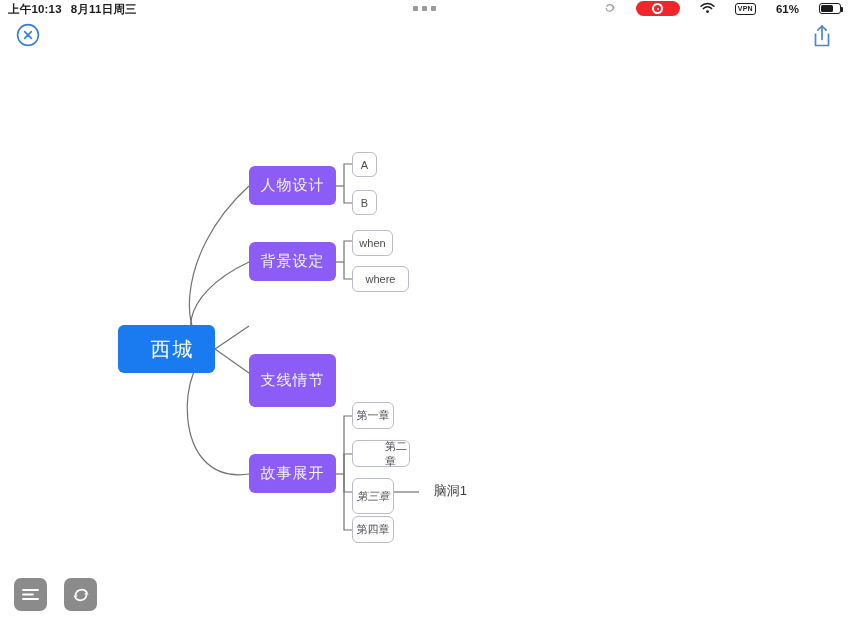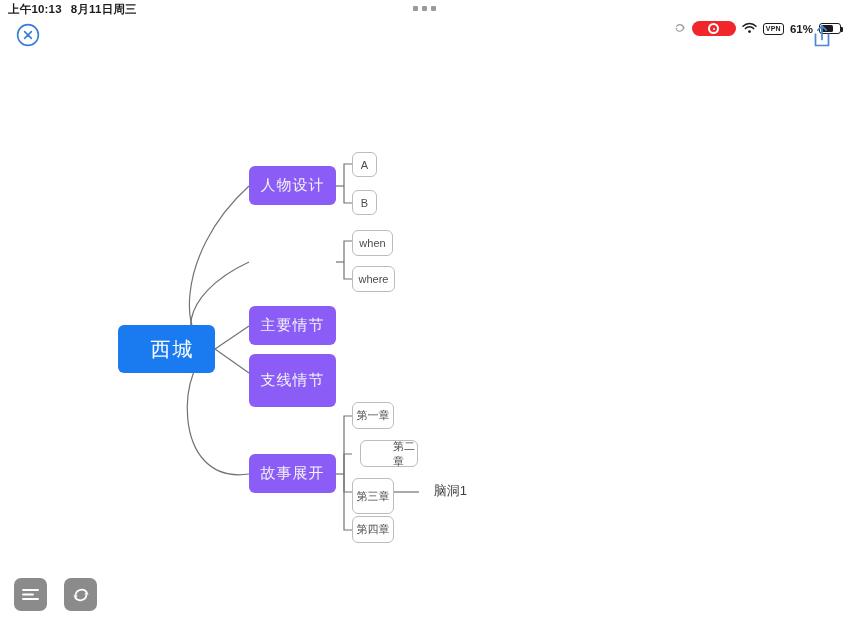--- a/index.html
+++ b/index.html
@@ -14,21 +14,21 @@
   
   #status-bar{
     position:absolute; left:0; top:0; width:848px; height:19px;
     display:flex; align-items:center;
     font-size:11px; color:#1c1c1e; font-weight:bold;
   }
   #status-left{ position:absolute; left:8px; top:2px; display:flex; gap:9px; align-items:flex-end; }
   #status-left span{ font-size:11.5px; font-weight:bold; letter-spacing:.2px;}
   #status-center{ position:absolute; left:0; right:0; top:6px; display:flex; justify-content:center; gap:4px;}
   #status-center i{ width:5px;height:5px;background:#9a9a9f;border-radius:1px;display:block;}
-  #status-right{ position:absolute; right:7px; top:1px; display:flex; align-items:center; gap:6px;margin-top:20px;}
+  #status-right{ position:absolute; right:7px; top:1px; display:flex; align-items:center; gap:20px;}
   .rec-pill{
     width:44px;height:15px;border-radius:8px;background:#f0262b;
     display:flex;align-items:center;justify-content:center;
   }
   .rec-pill .ring{ width:11px;height:11px;border-radius:50%;border:2px solid #fff;display:block;
      background:#f0262b; position:relative;}
   .rec-pill .ring:after{content:"";position:absolute;left:2.5px;top:2.5px;width:2px;height:2px;border-radius:50%;background:#fff;}
   .vpn-badge{
     border:1.3px solid #1c1c1e; border-radius:3px; font-size:7px; font-weight:bold;
     padding:0px 2px; line-height:10px; letter-spacing:.3px;
@@ -177,45 +177,45 @@
   <div class="node lvl2" style="left:249px;top:110px;width:87px;height:39px;">
     <span>人物设计</span>
   </div>
   <div class="node lvl3" style="left:352px;top:96px;width:25px;height:25px;">
     <span>A</span>
   </div>
   <div class="node lvl3" style="left:352px;top:134px;width:25px;height:25px;">
     <span>B</span>
   </div>
 
+  <div class="node lvl2" style="left:249px;top:186px;width:87px;height:39px;">
+    <span>背景设定</span>
+  </div>
   <div class="node lvl3" style="left:352px;top:174px;width:41px;height:26px;">
     <span>when</span>
   </div>
-  <div class="node lvl3" style="left:352px;top:210px;width:43px;height:26px;">
+  <div class="node lvl3" style="left:352px;top:210px;width:57px;height:26px;">
     <span>where</span>
   </div>
 
-  <div class="node lvl2" style="left:249px;top:250px;width:87px;height:39px;">
-    <span>主要情节</span>
-  </div>
 
   <div class="node lvl2" style="left:249px;top:298px;width:87px;height:53px;">
     <span>支线情节</span>
   </div>
 
   <div class="node lvl2" style="left:249px;top:398px;width:87px;height:39px;">
     <span>故事展开</span>
   </div>
   <div class="node lvl3" style="left:352px;top:346px;width:42px;height:27px;">
     <span>第一章</span>
   </div>
-  <div class="node lvl3" style="left:360px;top:384px;width:58px;height:27px;padding-left:32px;">
+  <div class="node lvl3" style="left:352px;top:384px;width:58px;height:27px;padding-left:32px;">
     <span>第二章</span>
   </div>
-  <div class="node lvl3" style="left:352px;top:422px;width:42px;height:36px;">
+  <div class="node lvl3" style="left:352px;top:422px;width:42px;height:36px;font-style:italic;">
     <span>第三章</span>
   </div>
   <div class="node plain" style="left:419px;top:425px;width:48px;height:20px;">
     <span>脑洞1</span>
   </div>
   <div class="node lvl3" style="left:352px;top:460px;width:42px;height:27px;">
     <span>第四章</span>
   </div>
 </div>
 

